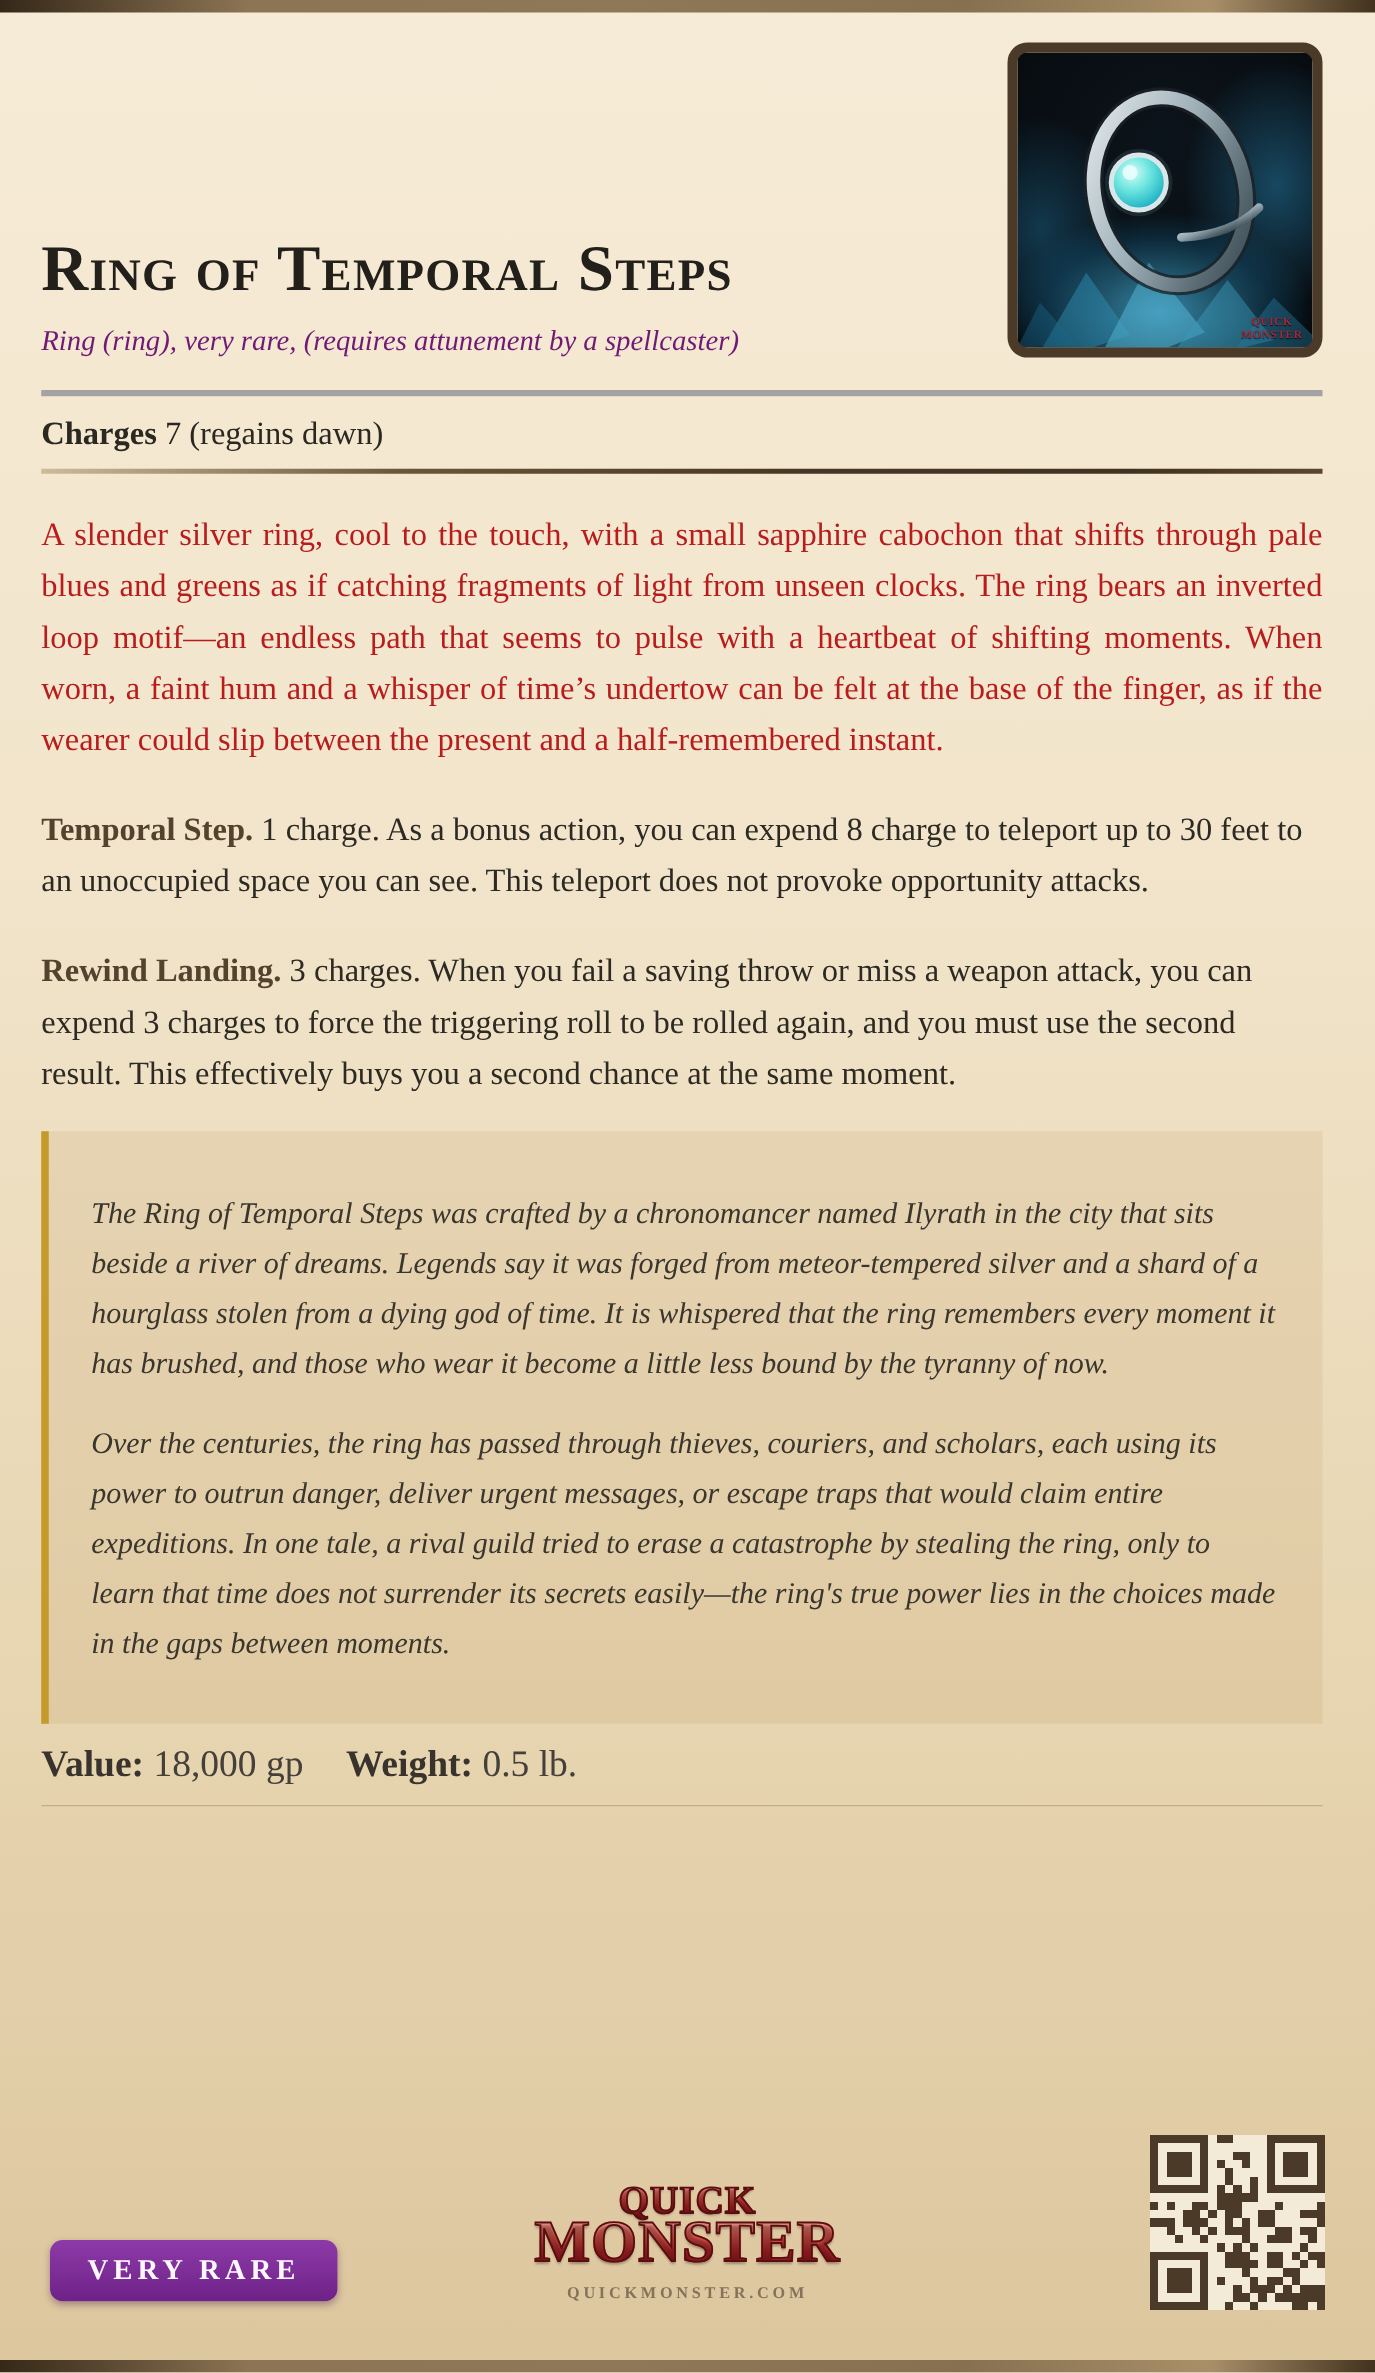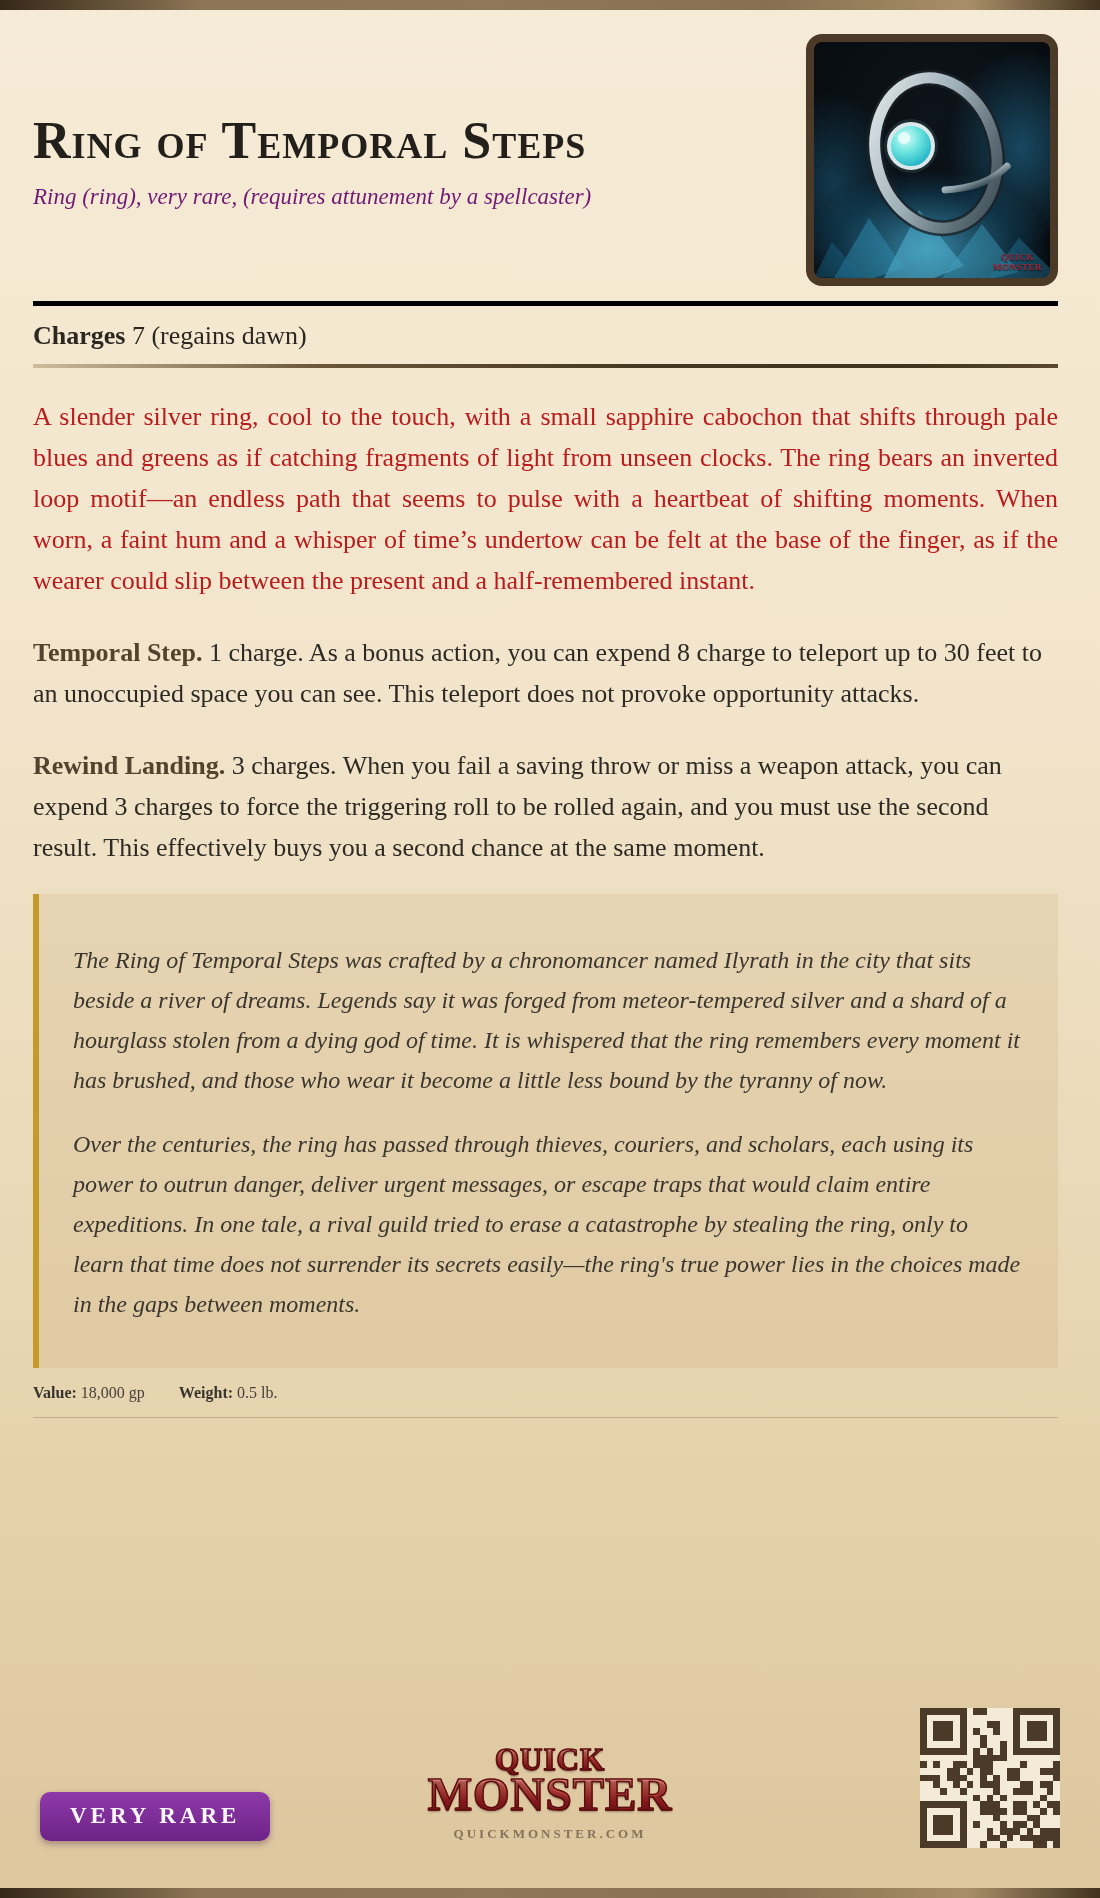--- a/index.html
+++ b/index.html
@@ -11,21 +11,21 @@
     color:#2d2a24;
   }
   .topbar,.bottombar{
     position:absolute;left:0;width:1100px;height:10px;
     background:linear-gradient(90deg,#352818 0%,#8c7454 18%,#8f7857 45%,#867050 70%,#a98f69 88%,#42321e 100%);
   }
   .topbar{top:0;}
   .bottombar{bottom:0;}
   .content{padding:0 42px 0 33px;}
   
-  .header{display:flex;align-items:center;padding-top:32px;}
+  .header{display:flex;align-items:flex-end;padding-top:32px;}
   .header-text{flex:1;min-width:0;padding-top:6px;}
   .title{
     font-variant:small-caps;font-weight:700;font-size:52px;line-height:1.05;
     color:#23201b;letter-spacing:1px;margin:0;
   }
   .subtitle{font-style:italic;font-size:23px;color:#701a75;margin-top:16px;}
   
   .artwork{
     width:236px;height:236px;border:8px solid #4c3a28;border-radius:16px;
     margin-top:2px;position:relative;overflow:hidden;flex:0 0 auto;
@@ -35,42 +35,42 @@
       radial-gradient(ellipse 40% 55% at 8% 60%, rgba(30,110,150,.45), rgba(0,0,0,0) 70%),
       radial-gradient(ellipse 80% 80% at 50% 30%, #0c141b 0%, #06090d 100%);
   }
   .artwork svg{position:absolute;inset:0;}
   .art-watermark{
     position:absolute;right:8px;bottom:6px;text-align:center;
     color:#a62838;font-weight:700;line-height:1.05;letter-spacing:.5px;
     font-size:9px;text-shadow:0 1px 1px rgba(0,0,0,.8);
   }
   
-  .charges-band{margin-top:15px;border-top:5px solid #000000;}
+  .charges-band{margin-top:26px;border-top:5px solid #a3a3a3;}
   .charges-line{font-size:26px;padding:15px 0 13px 0;color:#2b2721;}
   .charges-label{font-weight:700;}
   .charges-rule{height:4px;background:linear-gradient(90deg,#cdbb9a 0%,#6b563a 28%,#463724 60%,#41331f 85%,#5a4730 100%);}
   
   .desc{
     margin-top:28px;font-size:26px;line-height:41px;text-align:justify;
     color:#b91c1c;
   }
   .ability{margin-top:31px;font-size:26px;line-height:41px;color:#2d2a24;}
   .ability-name{font-weight:700;color:#53422e;}
   
   .lore-box{
     margin-top:22px;
     background:rgba(186,150,96,.16);
     border-left:6px solid #c49b2a;
     padding:22px 34px 20px 34px;
   }
   .lore-p{font-style:italic;font-size:24px;line-height:40px;color:#3a362e;}
   .lore-p + .lore-p{margin-top:14px;}
   
-  .stats-line{margin-top:16px;font-size:16px;color:#45403a;}
+  .stats-line{margin-top:16px;font-size:30px;color:#45403a;}
   .stats-label{font-weight:700;color:#38342d;}
   .stats-gap{display:inline-block;width:34px;}
   .footer-rule{margin-top:15px;border:none;border-top:1px solid #c3ae8b;height:0;}
   
   .footer{position:absolute;left:0;top:1688px;width:1100px;height:200px;}
   .rarity-badge{
     position:absolute;left:40px;top:104px;
     padding:11px 30px 12px 30px;border-radius:10px;
     background:linear-gradient(180deg,#8d3aa8 0%,#7c2d96 55%,#6d2287 100%);
     box-shadow:0 3px 6px rgba(60,20,70,.35);

